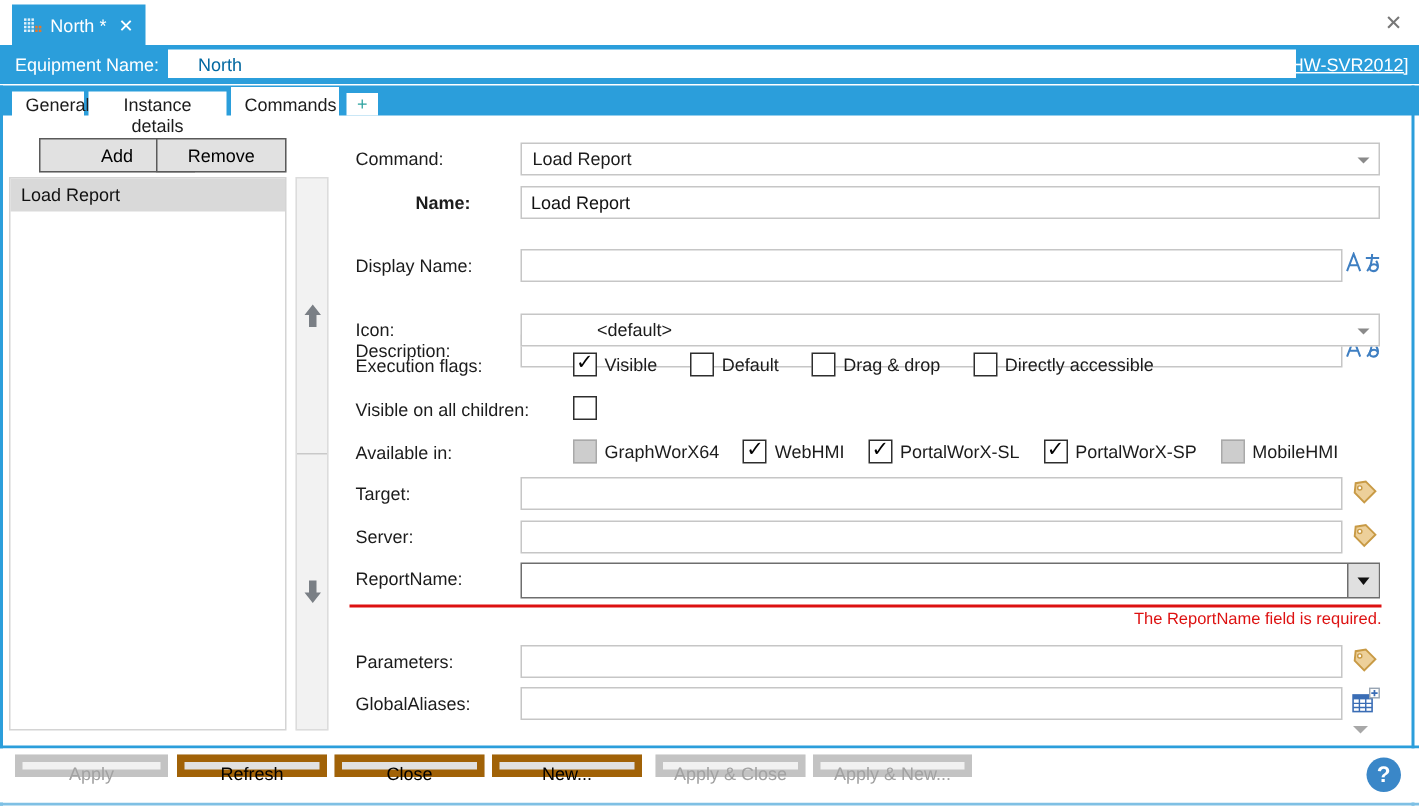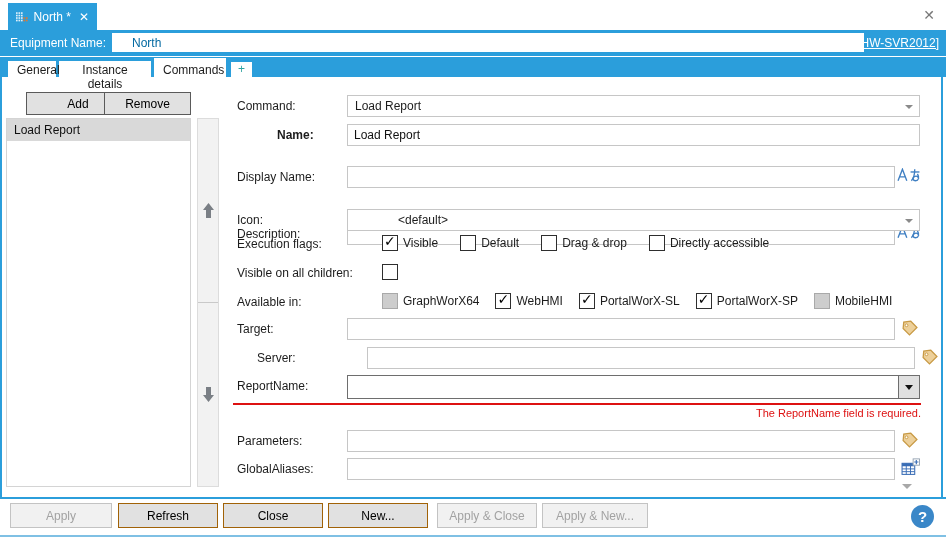--- a/index.html
+++ b/index.html
@@ -70,21 +70,21 @@
   .rn-btn{position:absolute;right:0;top:0;width:20px;height:22px;background:#e0e0e0;
           border-left:1px solid #6e6e6e;display:flex;align-items:center;justify-content:center;cursor:pointer;}
   .rn-btn .tri{width:0;height:0;border-left:4px solid transparent;border-right:4px solid transparent;
                border-top:5px solid #111;}
   .err-line{position:absolute;left:233px;top:403px;width:688px;height:2px;background:#dd1111;}
   .err-text{position:absolute;left:237px;top:407px;width:684px;text-align:right;color:#dd1111;font-size:11px;}
   .scroll-hint{position:absolute;left:902px;top:484px;width:0;height:0;
                border-left:5px solid transparent;border-right:5px solid transparent;border-top:5px solid #a8a8a8;}
   
   .footer{position:absolute;left:0;top:499px;width:946px;height:36px;background:#fff;}
-  .btn{position:absolute;top:4px;height:25px;background:#e1e1e1;border:1px solid #a16207;
+  .btn{position:absolute;top:4px;height:15px;background:#e1e1e1;border:5px solid #a16207;
        font:inherit;cursor:pointer;box-sizing:border-box;}
   .btn.disabled{background:#f1f1f1;border-color:#c3c3c3;color:#a2a2a2;cursor:default;}
   .help{position:absolute;right:12px;top:6px;width:23px;height:23px;border-radius:50%;background:#3a87c8;
         color:#fff;font-weight:bold;font-size:15px;text-align:center;line-height:23px;cursor:pointer;}
   svg{display:block;}
 </style>
 </head>
 <body>
 
 <div class="win">
@@ -256,21 +256,21 @@
     <span class="flabel">Target:</span>
     <input class="tbox short" type="text" value="" style="">
     <span class="side-ico" style="left:664px;">
       <svg width="17" height="17" viewBox="0 0 16 16">
         <path d="M9 1 L15 7 L8 14 L2 8 L2.6 2 Z" fill="#edd09a" stroke="#c89a45" stroke-width="1.2"></path>
         <circle cx="5.2" cy="5" r="1.3" fill="#fff" stroke="#c89a45" stroke-width="0.9"></circle>
       </svg>
     </span>
   </div>
 
-  <div class="row" style="top:347px;margin-left:20px;">
+  <div class="row" style="top:347px;">
     <span class="flabel">Server:</span>
     <input class="tbox short" type="text" value="" style="">
     <span class="side-ico" style="left:664px;">
       <svg width="17" height="17" viewBox="0 0 16 16">
         <path d="M9 1 L15 7 L8 14 L2 8 L2.6 2 Z" fill="#edd09a" stroke="#c89a45" stroke-width="1.2"></path>
         <circle cx="5.2" cy="5" r="1.3" fill="#fff" stroke="#c89a45" stroke-width="0.9"></circle>
       </svg>
     </span>
   </div>
 

